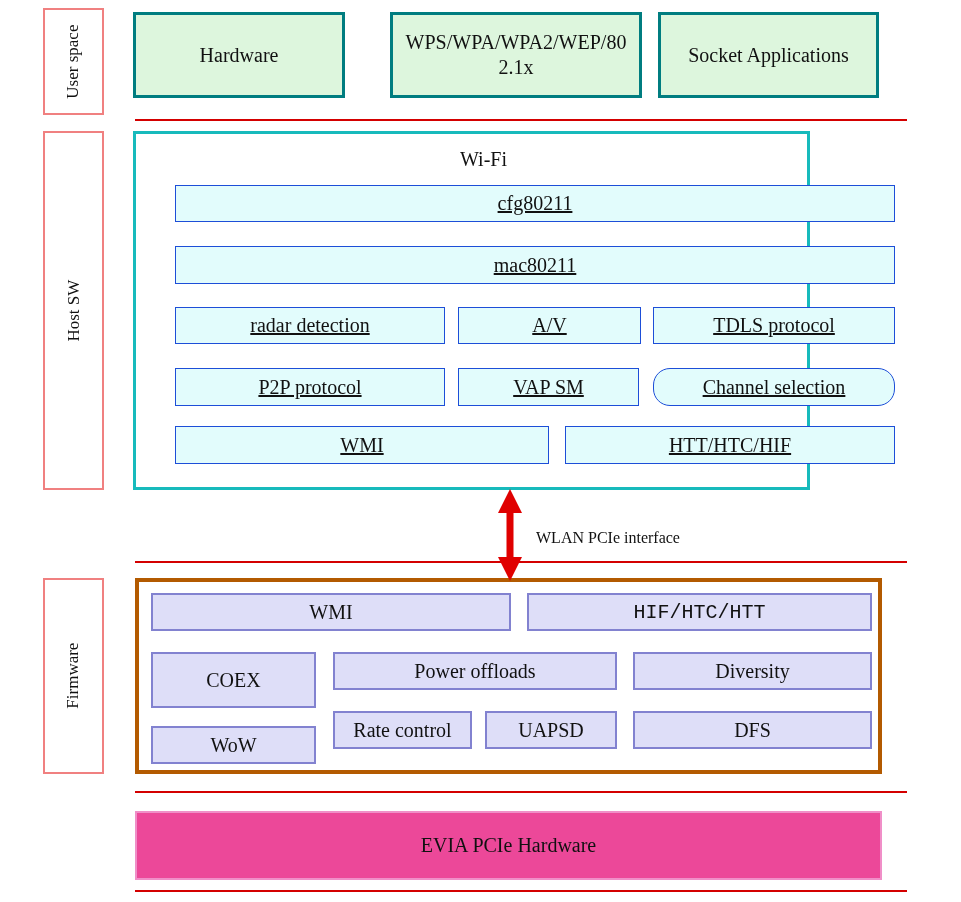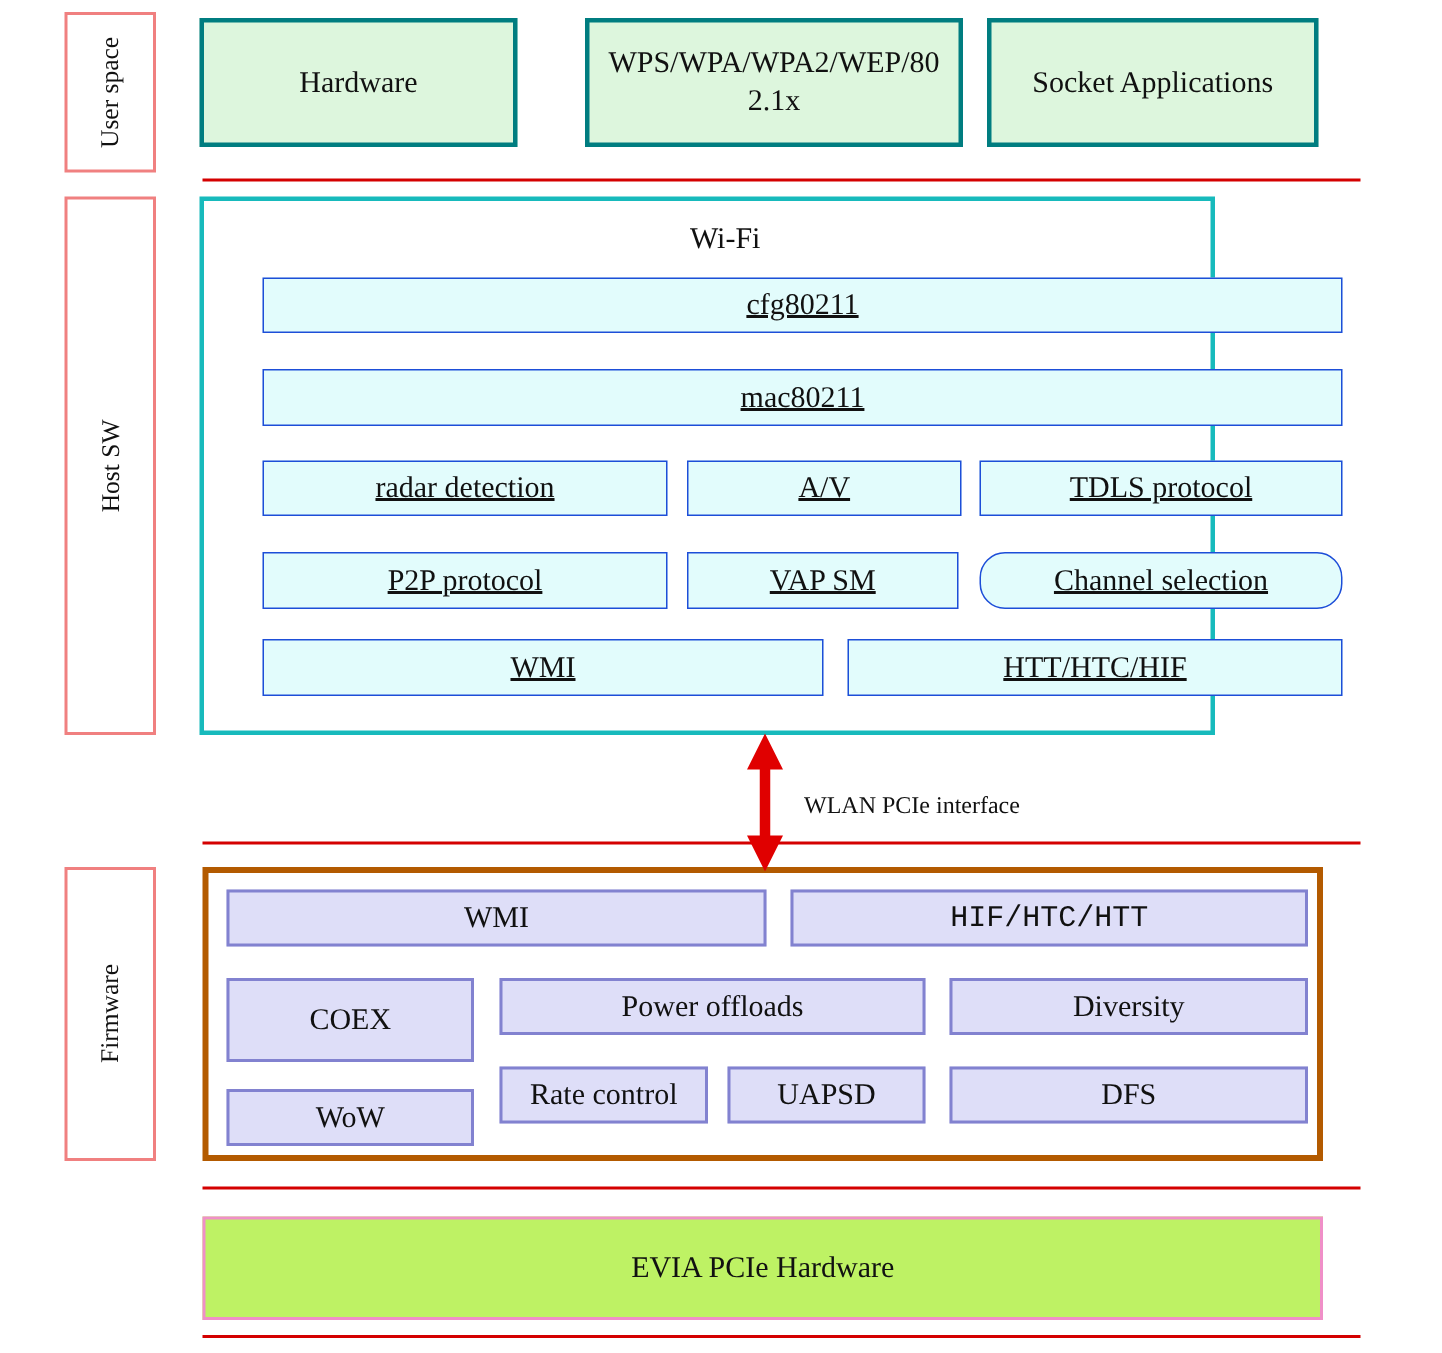--- a/index.html
+++ b/index.html
@@ -59,21 +59,21 @@
   .fw-outer{
     background:#ffffff;
     border:4px solid #b35a00;
   }
   .lav{
     background:#dedef8;
     border:2px solid #8282d0;
   }
   
   .hw{
-    background:#bef264;
+    background:#ec4899;
     border:2px solid #f08fc8;
   }
   
   .arrow-wrap{position:absolute;left:496px;top:489px;width:28px;height:92px;z-index:5;}
   .arrow-wrap svg{display:block;}
   .arrow-label{
     position:absolute;left:536px;top:524px;height:28px;
     display:flex;align-items:center;
     font-size:16px;white-space:nowrap;
   }

